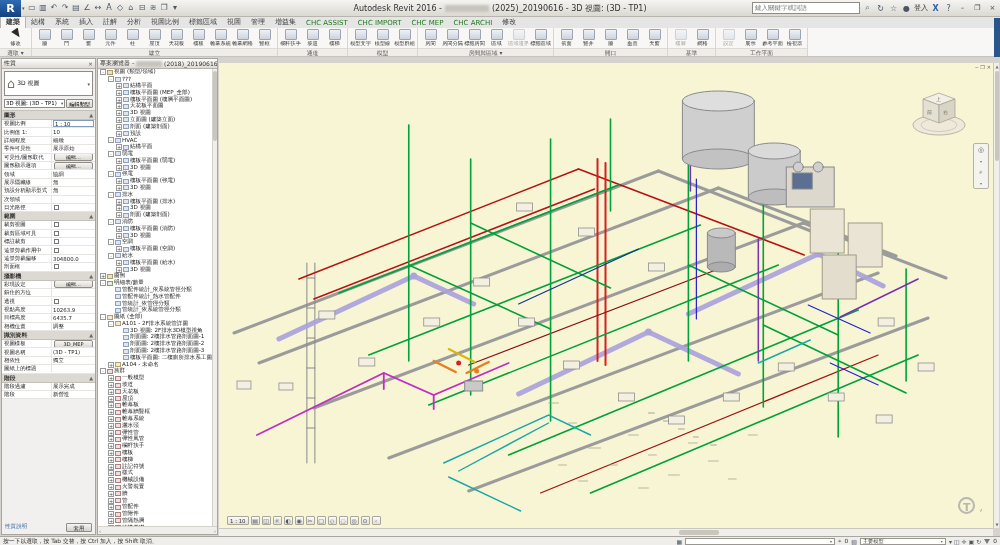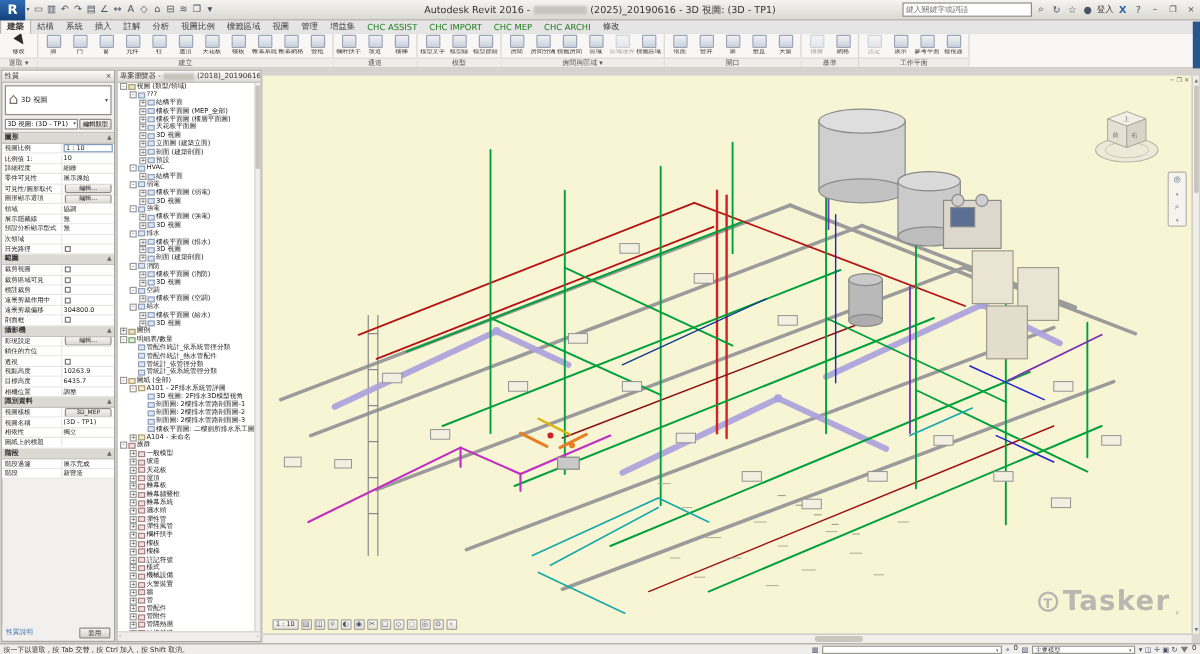--- a/index.html
+++ b/index.html
@@ -1114,21 +1114,20 @@
       <div class="vico">▢</div>
       <div class="vico">◇</div>
       <div class="vico">◌</div>
       <div class="vico">◎</div>
       <div class="vico">⊙</div>
       <div class="vico">‹</div>
     </div>
 
   <div id="watermark">
     <div id="wmcircle">T</div>
-    <div id="wmtext">Tasker</div>
     <div id="wmcomma">,</div>
   </div>
 </div>
 
 <div id="vscroll">
   <span class="sarr" style="top:0">▲</span>
   <div id="vthumb"></div>
   <span class="sarr" style="bottom:0">▼</span>
 </div>
 <div id="hscroll">

